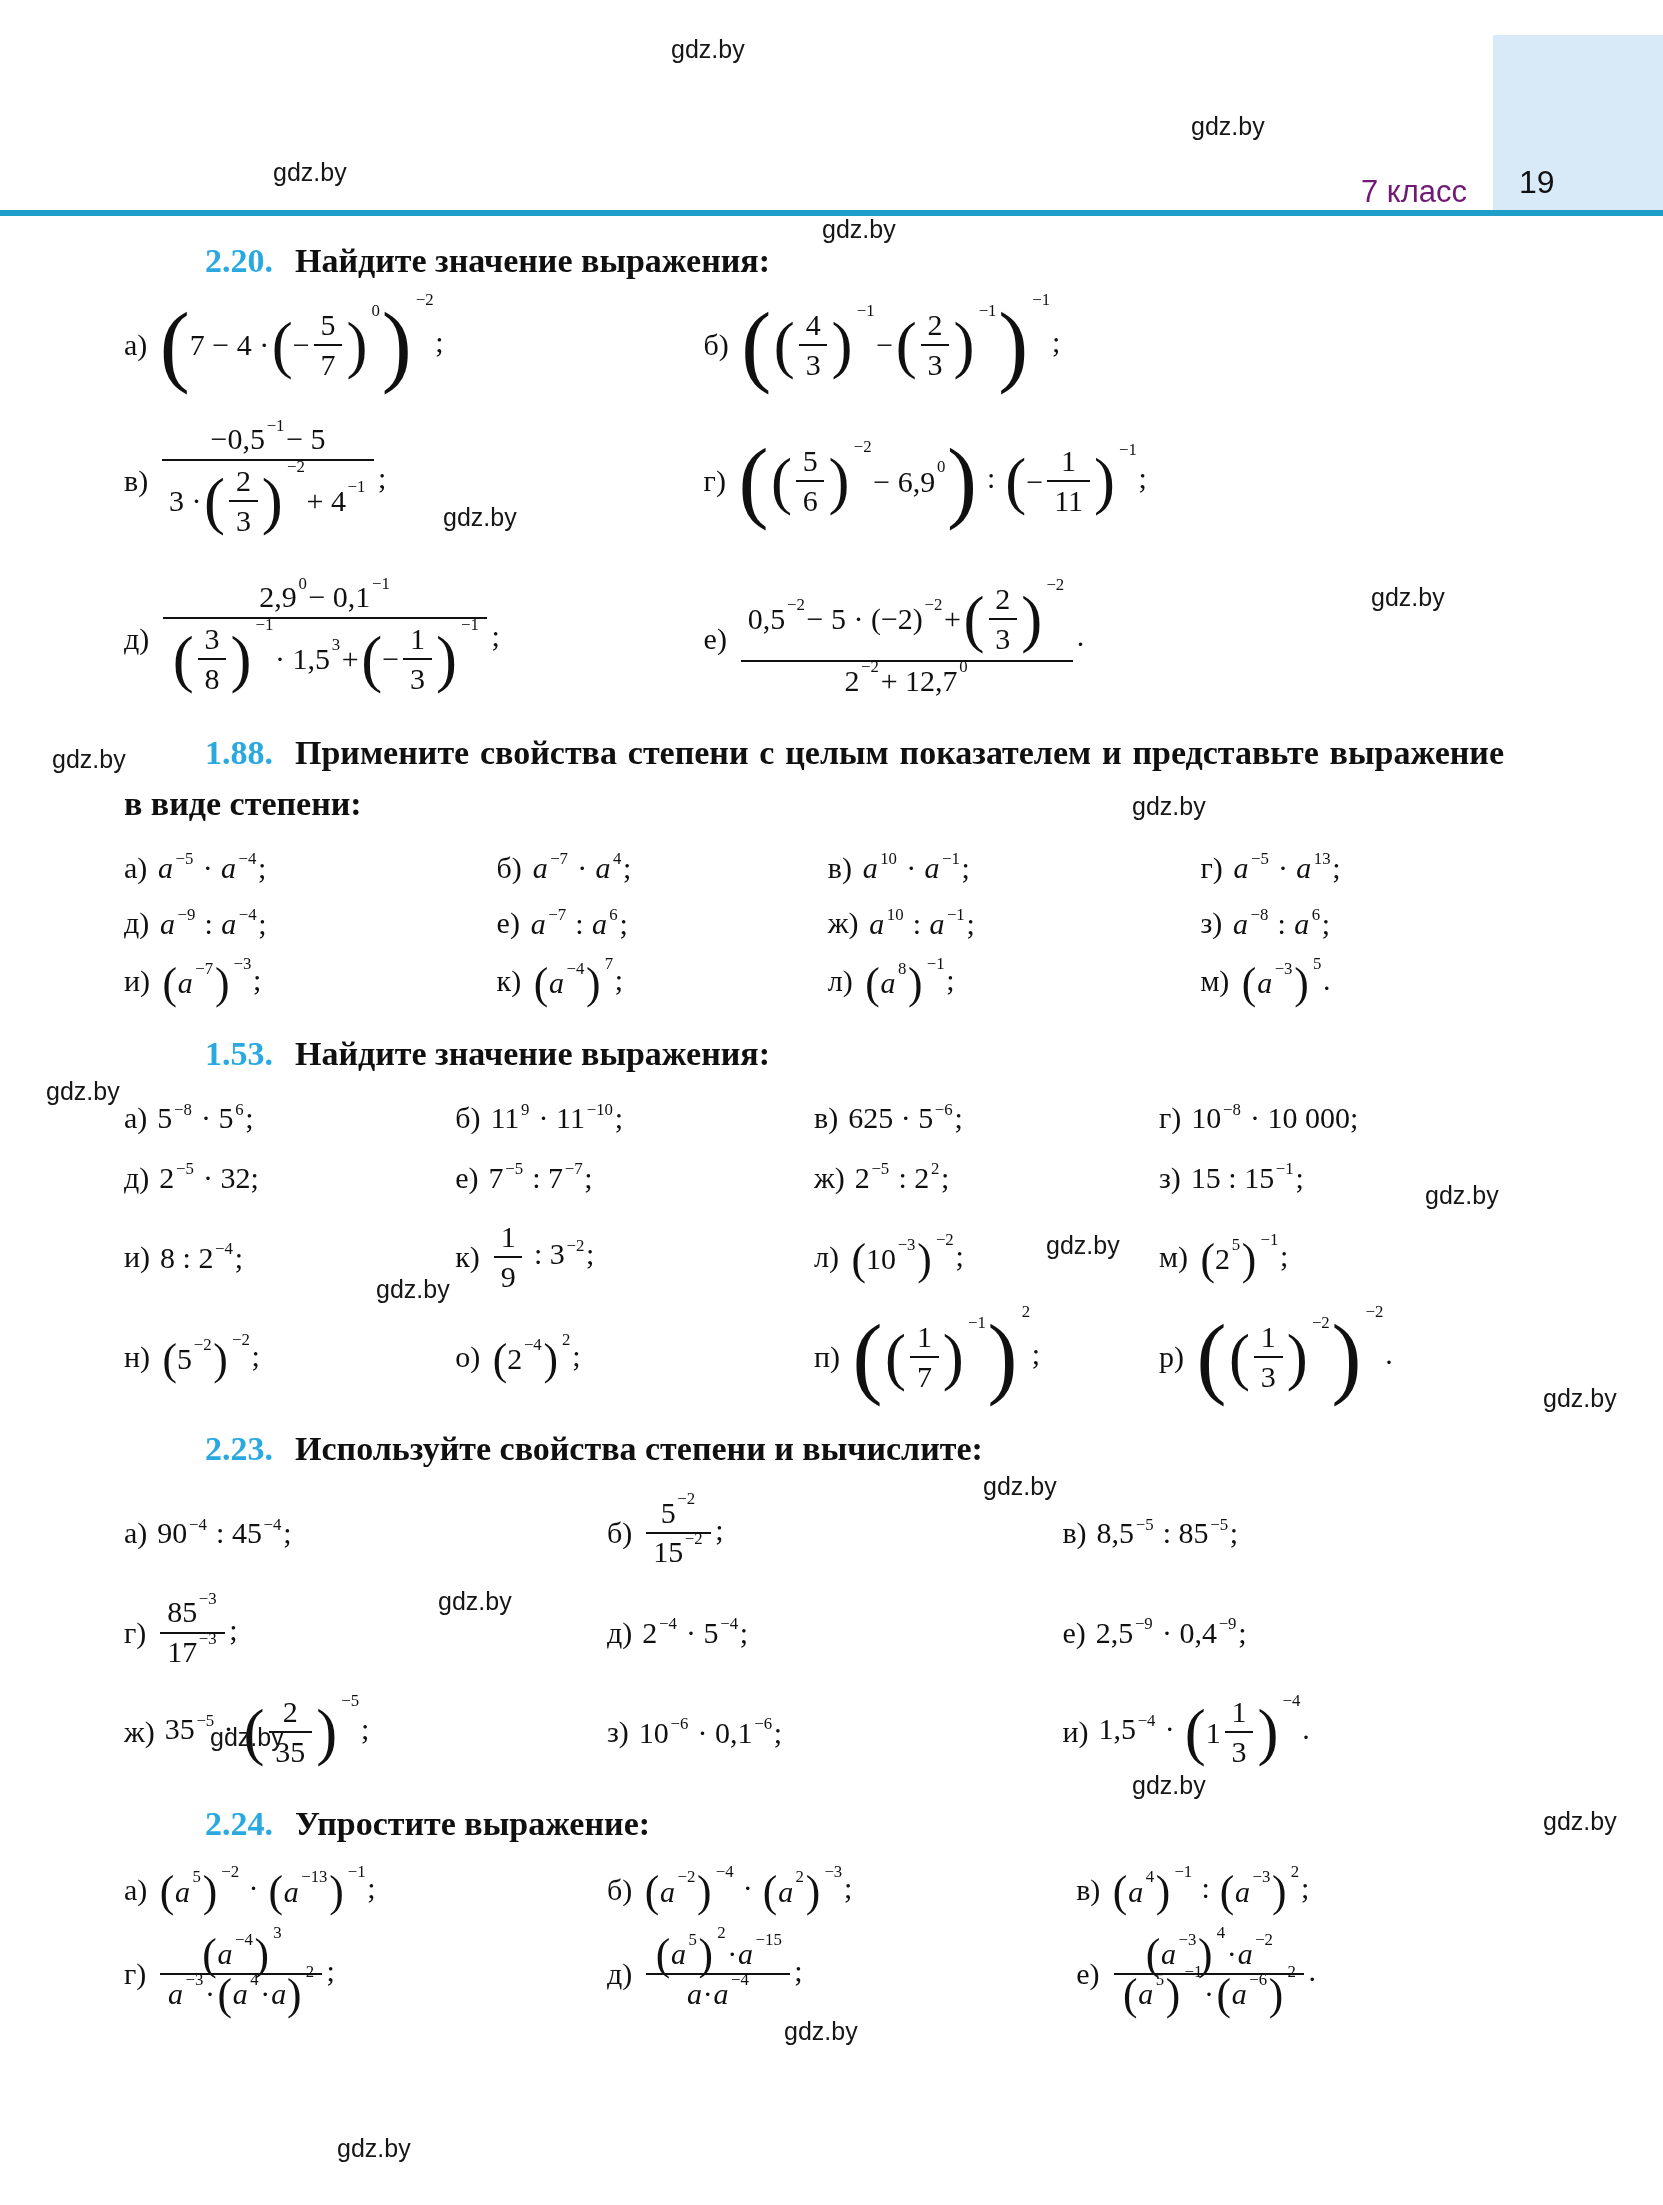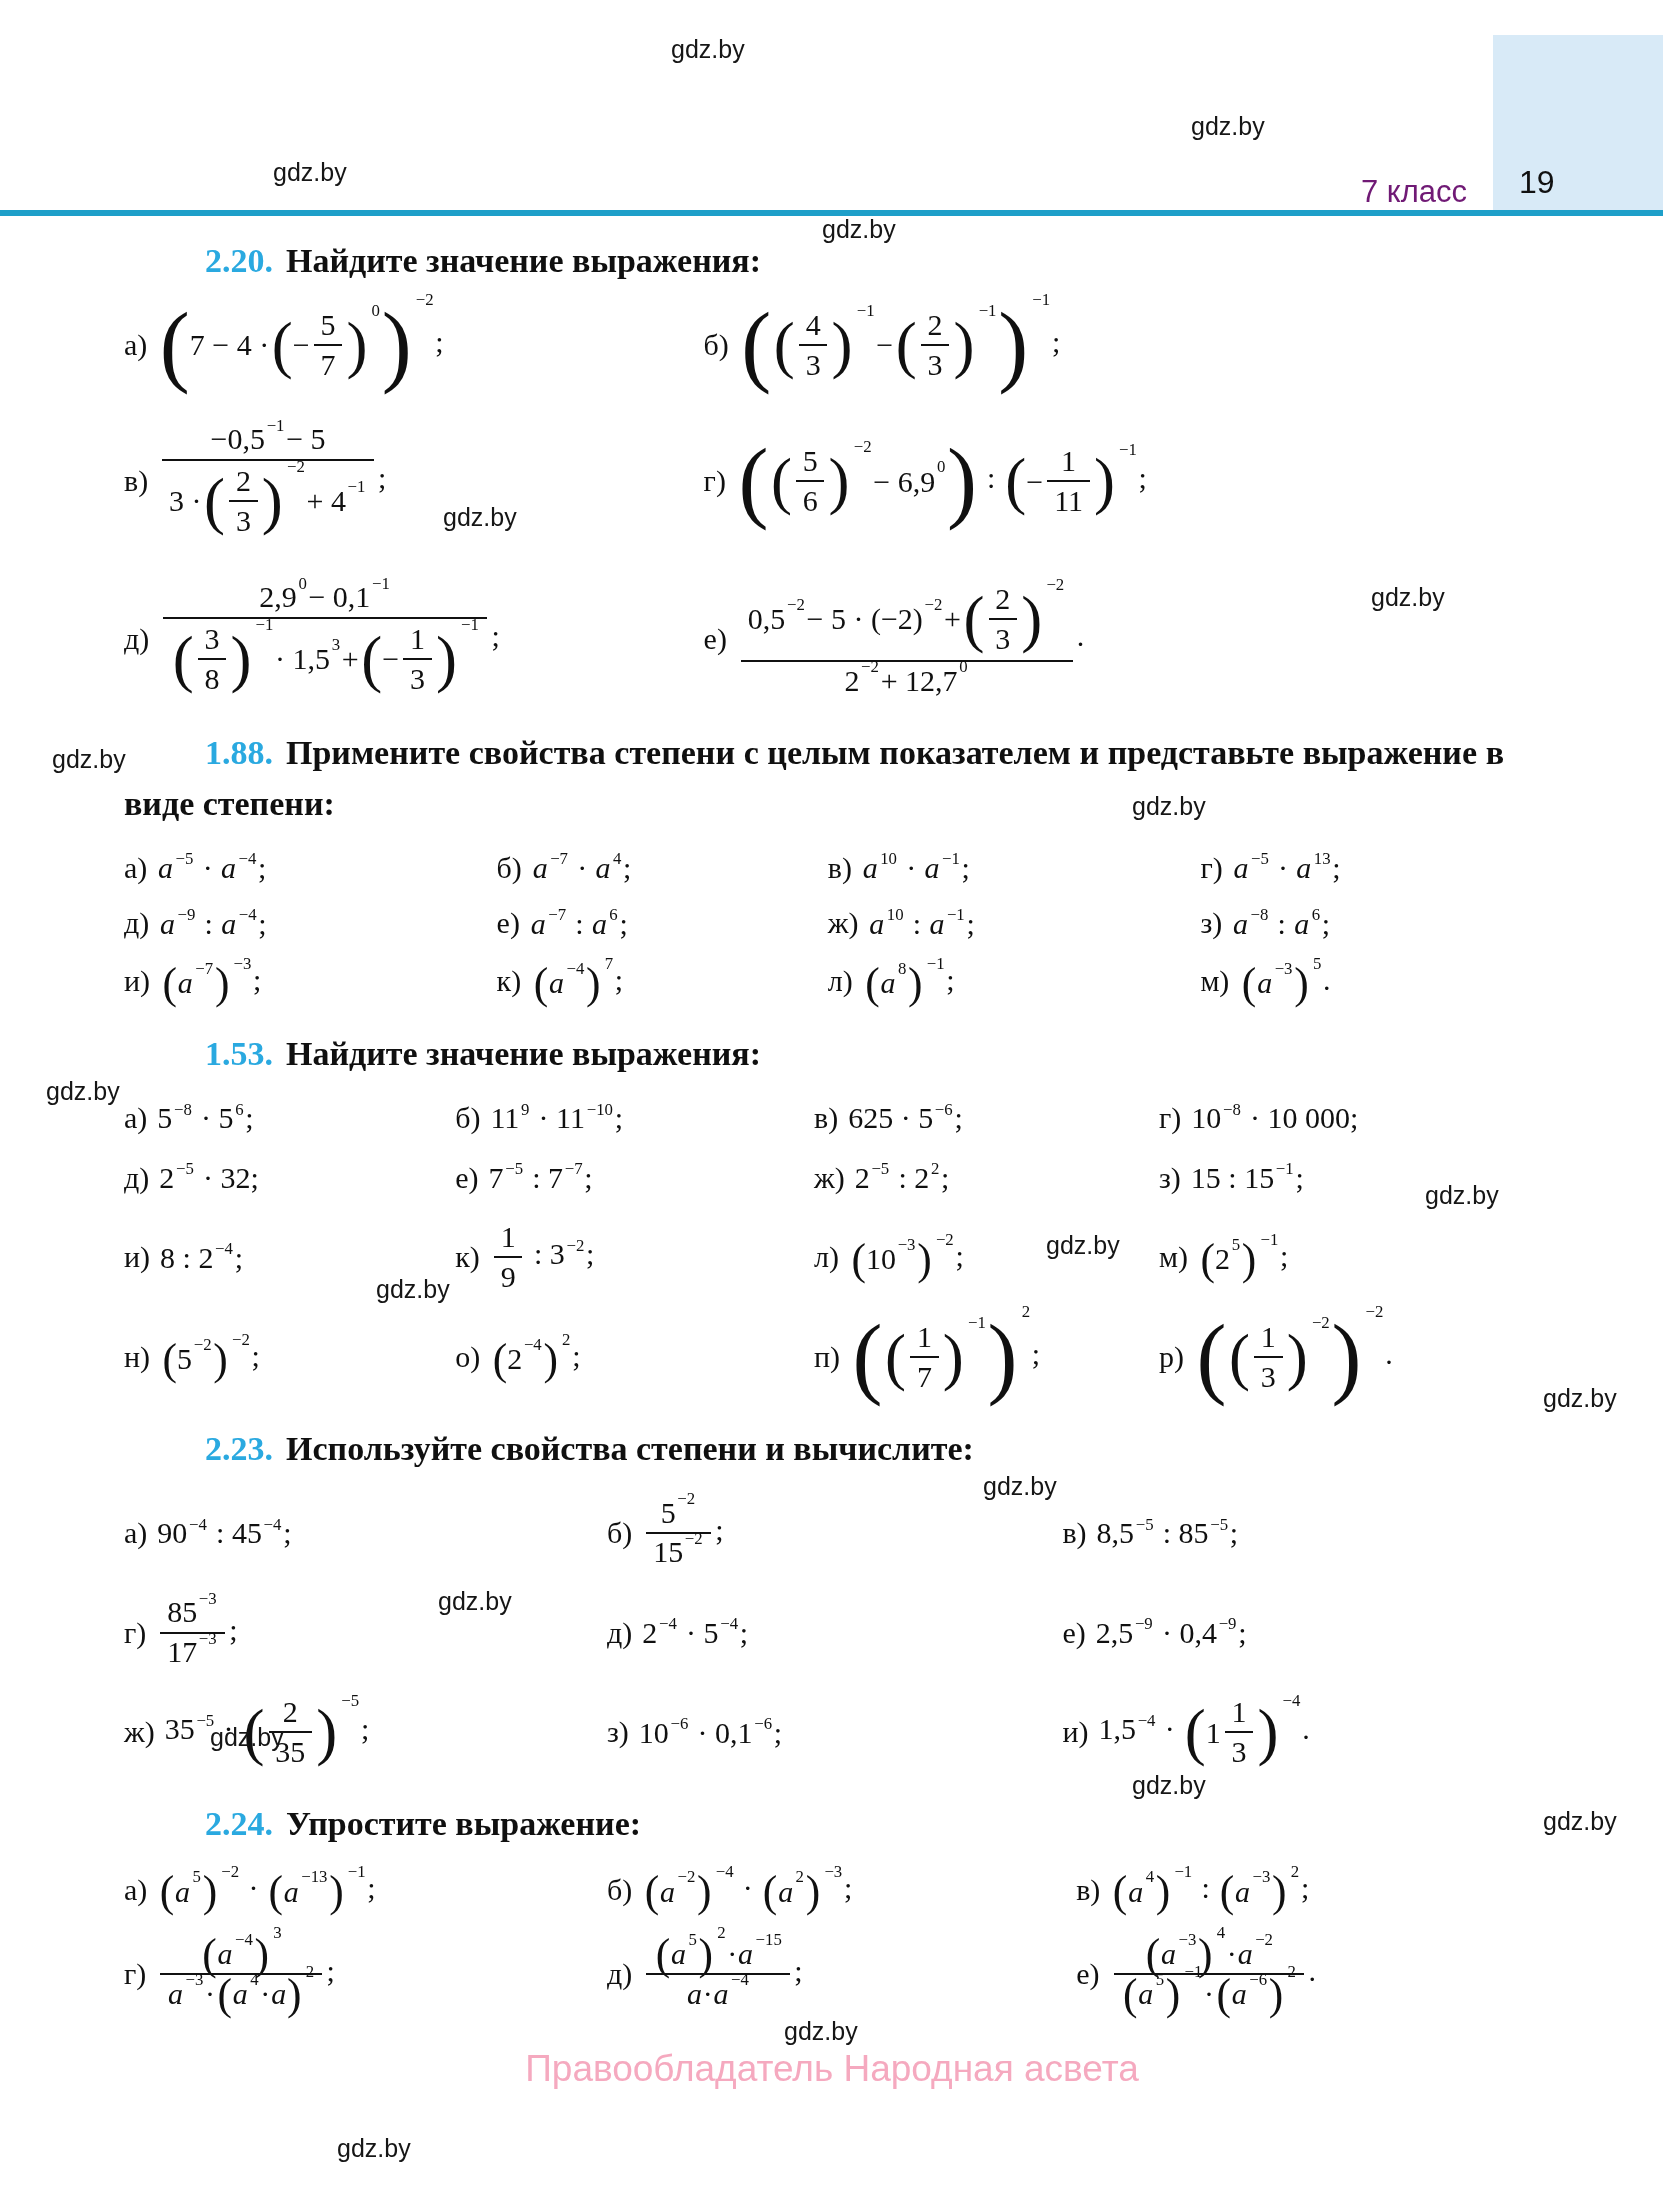--- a/index.html
+++ b/index.html
@@ -20,21 +20,21 @@
   .copyright{position:absolute;top:2048px;left:0;width:100%;text-align:center;
              font-family:"Liberation Sans",sans-serif;font-size:37px;color:var(--pink,#f5a9bf);}
   .footer-links{position:absolute;top:2163px;left:0;width:100%;text-align:center;
                 font-family:"Liberation Sans",sans-serif;font-size:25px;color:var(--links,#2340cc);}
   
   .content{position:absolute;left:124px;top:235px;width:1380px;}
   .ex{margin-top:27px;}
   .ex:first-child{margin-top:0;}
   .ex-head{font-size:34px;font-weight:bold;text-indent:81px;margin:0 0 20px 0;line-height:1.5;
            text-align:justify;}
-  .ex-num{color:var(--accent,#2aa9e0);margin-right:13px;}
+  .ex-num{color:var(--accent,#2aa9e0);margin-right:22px;}
   .grid{display:grid;align-items:center;}
   .ex-220 .grid{grid-template-columns:42% 58%;row-gap:37px;}
   .ex-221 .grid{grid-template-columns:27% 24% 27% 22%;row-gap:18.4px;}
   .ex-222 .grid{grid-template-columns:24% 26% 25% 25%;row-gap:22px;}
   .ex-223 .grid{grid-template-columns:35% 33% 32%;row-gap:22px;}
   .ex-224 .grid{grid-template-columns:35% 34% 31%;row-gap:25px;}
   .item{display:flex;align-items:center;font-size:30px;}
   .lbl{margin-right:10px;flex:none;}
   .math{line-height:1.25;white-space:nowrap;}
   .math i{font-style:italic;padding:0 0.8px;}
@@ -571,21 +571,20 @@
                       <span class="sp">−6</span>
                     </span>
                     <span class="p">)</span>
                   </span><span class="sp sp-m">2</span></span>
               </span>.</span>
           </div>
         </div>
       </section>
     </div>
 
-  <div class="copyright">Правообладатель Народная асвета</div>
   <div id="wms">
       <span class="wm" style="left: 671px; top: 35px;">gdz.by</span>
       <span class="wm" style="left: 1191px; top: 112px;">gdz.by</span>
       <span class="wm" style="left: 273px; top: 158px;">gdz.by</span>
       <span class="wm" style="left: 822px; top: 215px;">gdz.by</span>
       <span class="wm" style="left: 443px; top: 503px;">gdz.by</span>
       <span class="wm" style="left: 1371px; top: 583px;">gdz.by</span>
       <span class="wm" style="left: 52px; top: 745px;">gdz.by</span>
       <span class="wm" style="left: 1132px; top: 792px;">gdz.by</span>
       <span class="wm" style="left: 46px; top: 1077px;">gdz.by</span>

